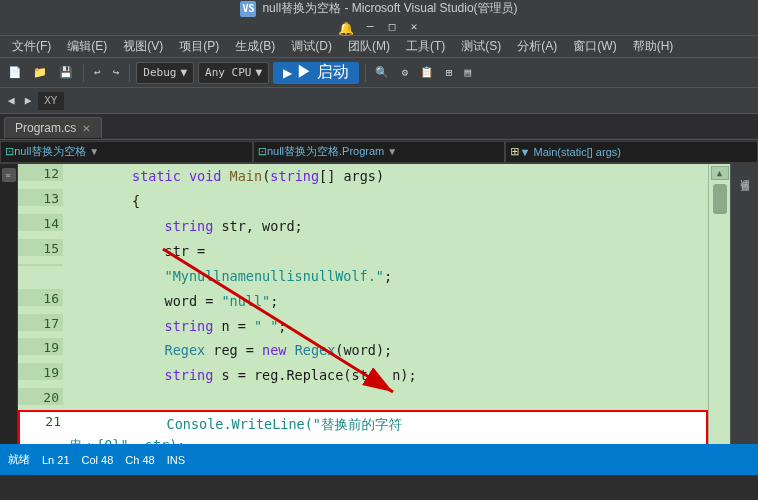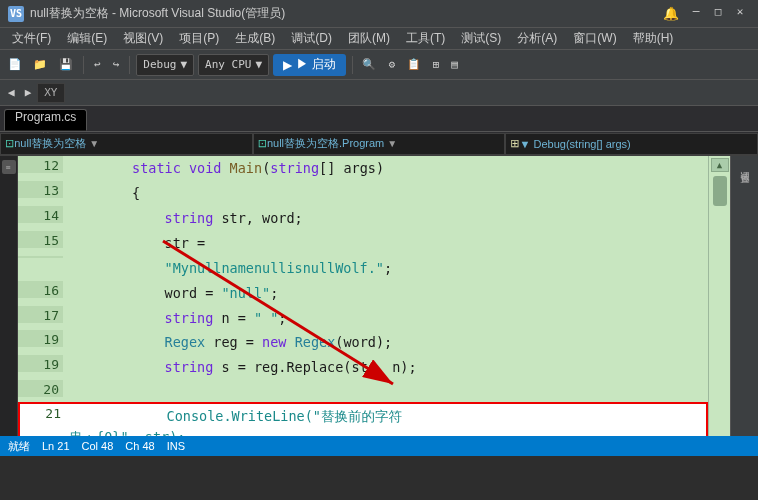--- a/index.html
+++ b/index.html
@@ -8,26 +8,27 @@
       height: 500px;
       overflow: hidden;
       font-family: 'Consolas', 'Microsoft YaHei', monospace;
       background: #2d2d2d;
       position: relative;
     }
 
     
     .title-bar {
       background: #3c3f41;
-      height: 28px;
+      height: 36px;
       display: flex;
       align-items: center;
       padding: 0 8px;
       border-bottom: 1px solid #555;
       justify-content: space-between;
+      flex-direction: column;
     }
     .title-bar-left {
       display: flex;
       align-items: center;
       gap: 6px;
     }
     .title-icon {
       width: 16px;
       height: 16px;
       background: #6a9fd8;
@@ -162,24 +163,23 @@
       font-size: 12px;
       font-family: 'Microsoft YaHei', Arial, sans-serif;
       cursor: pointer;
       border-top: 1px solid #555;
       border-left: 1px solid #555;
       border-right: 1px solid #555;
       border-radius: 3px 3px 0 0;
       gap: 6px;
     }
     .tab.active {
-      background: #000000;
+      background: #404040;
       color: #ccc;
       border-bottom: 1px solid #1e1e1e;
-      flex-direction: column;
     }
     .tab-close {
       font-size: 10px;
       color: #999;
       cursor: pointer;
     }
 
     
     .nav-bar {
       background: #2d2d30;
@@ -364,21 +364,21 @@
       width: 100%;
       white-space: pre;
     }
 
     
     .status-bar {
       position: absolute;
       bottom: 0;
       left: 0;
       right: 0;
-      height: 20px;
+      height: 31px;
       background: #007acc;
       display: flex;
       align-items: center;
       padding: 0 8px;
       gap: 12px;
       text-align: center;
     }
     .status-item {
       color: white;
       font-size: 11px;
@@ -428,21 +428,21 @@
   <div class="tb-dropdown">
     <span>Debug</span>
     <span>▼</span>
   </div>
   <div class="tb-dropdown" style="min-width:70px;">
     <span>Any CPU</span>
     <span>▼</span>
   </div>
   <button class="play-btn">
     <span>▶</span>
-    <span style="font-size:12px;">▶ 启动</span>
+    <span style="font-size:16px;">▶ 启动</span>
   </button>
   <div class="tb-separator"></div>
   <div class="tb-btn">🔍</div>
   <div class="tb-btn">⚙</div>
   <div class="tb-btn">📋</div>
   <div class="tb-btn">⊞</div>
   <div class="tb-btn">▤</div>
 </div>
 
 <div class="toolbar2">
@@ -464,21 +464,21 @@
     <span>null替换为空格</span>
     <span class="nav-arrow">▼</span>
   </div>
   <div class="nav-select">
     <span style="color:#4ec9b0;">⊡ </span>
     <span>null替换为空格.Program</span>
     <span class="nav-arrow">▼</span>
   </div>
   <div class="nav-select">
     <span style="color:#dcdcaa;">⊞ </span>
-    <span>▼ Debug(string[] args)</span>
+    <span>▼ Main(static[] args)</span>
   </div>
 </div>
 
 <div class="editor-container" style="height: 280px;">
 
   <div class="left-panel">
     <div class="left-panel-icon">≡</div>
   </div>
 
   <div class="code-area">

